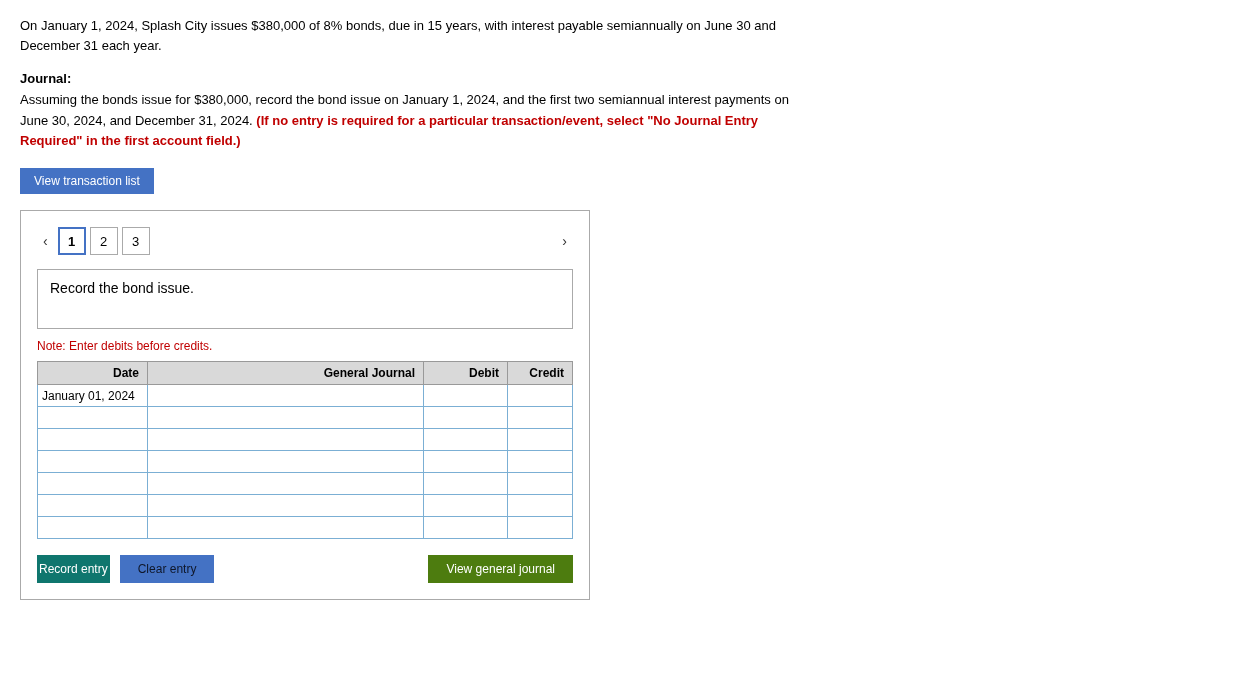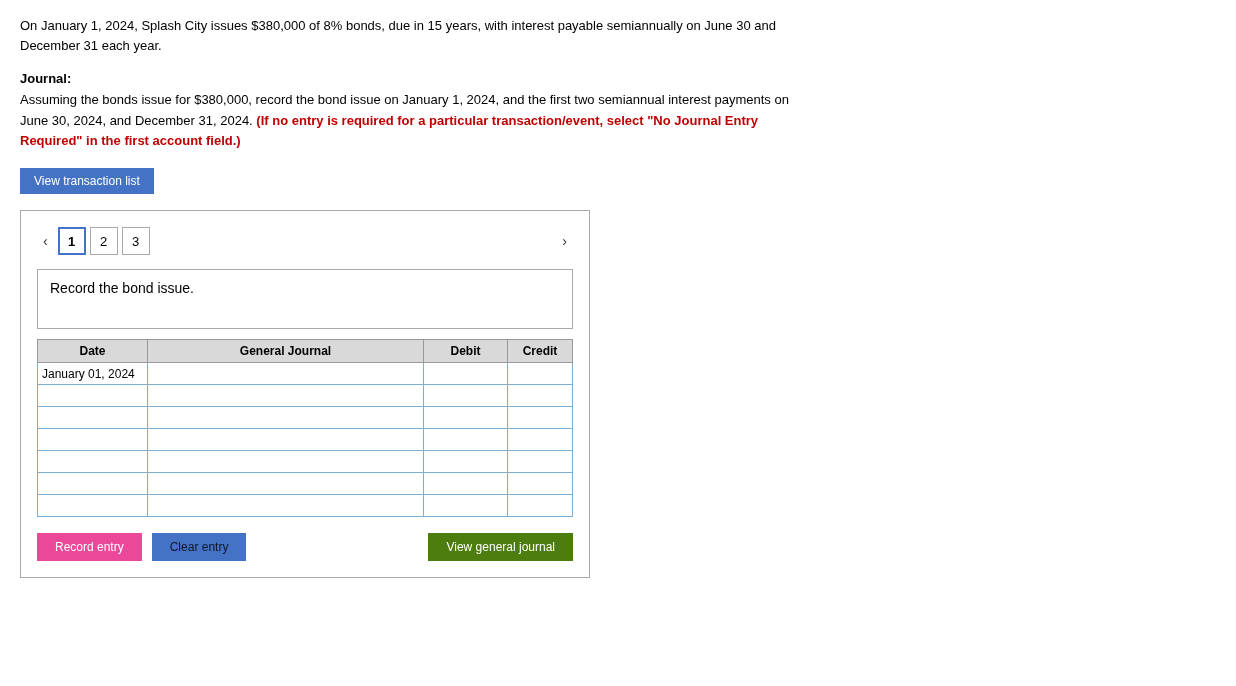--- a/index.html
+++ b/index.html
@@ -95,21 +95,21 @@
     }
     .journal-table {
       width: 100%;
       border-collapse: collapse;
       margin-bottom: 16px;
     }
     .journal-table th {
       background-color: #d9d9d9;
       border: 1px solid #999;
       padding: 4px 8px;
-      text-align: center;
+      text-align: right;
       font-size: 12px;
       font-weight: bold;
     }
     .journal-table th.date-col { width: 110px; }
     .journal-table th.journal-col { }
     .journal-table th.debit-col { width: 84px; }
     .journal-table th.credit-col { width: 65px; }
     .journal-table td {
       border: 1px solid #7bafd4;
       height: 22px;
@@ -127,24 +127,24 @@
       font-size: 12px;
       vertical-align: middle;
       padding-left: 4px;
     }
     .btn-row {
       display: flex;
       gap: 10px;
       align-items: center;
     }
     .btn-record {
-      background-color: #ec4899;
+      background-color: #0f766e;
       color: #fff;
       border: none;
-      padding: 7px 18px;
+      padding: 7px 2px;
       font-size: 12px;
       cursor: pointer;
     }
     .btn-clear {
       background-color: #4472C4;
       color: #0f172a;
       border: none;
       padding: 7px 18px;
       font-size: 12px;
       cursor: pointer;
@@ -185,20 +185,21 @@
     <div class="tab-item active">1</div>
     <div class="tab-item">2</div>
     <div class="tab-item">3</div>
     <button class="tab-nav-arrow" style="margin-left: auto;">›</button>
   </div>
 
   <div class="instruction-box">
     <span>Record the bond issue.</span>
   </div>
 
+  <div class="note-text">Note: Enter debits before credits.</div>
 
   <table class="journal-table">
     <thead>
       <tr>
         <th class="date-col">Date</th>
         <th class="journal-col">General Journal</th>
         <th class="debit-col">Debit</th>
         <th class="credit-col">Credit</th>
       </tr>
     </thead>

